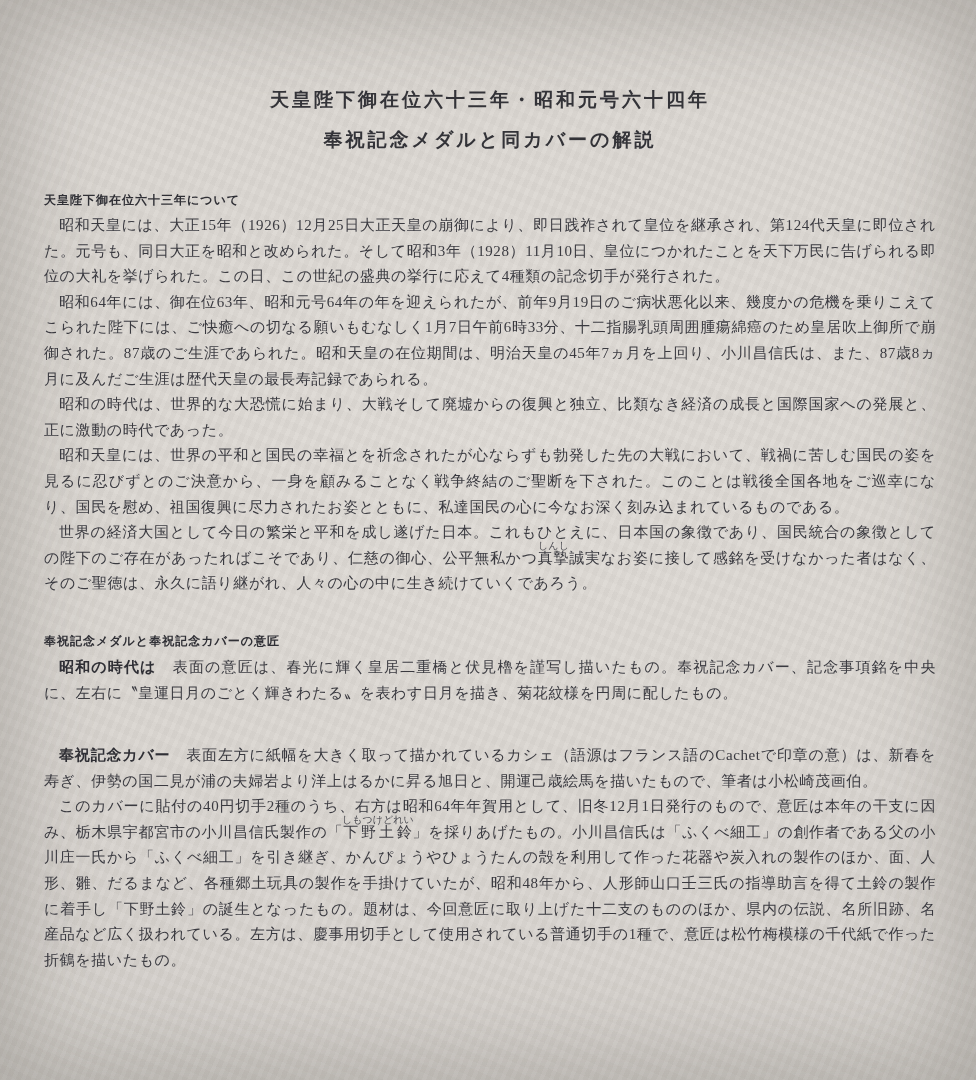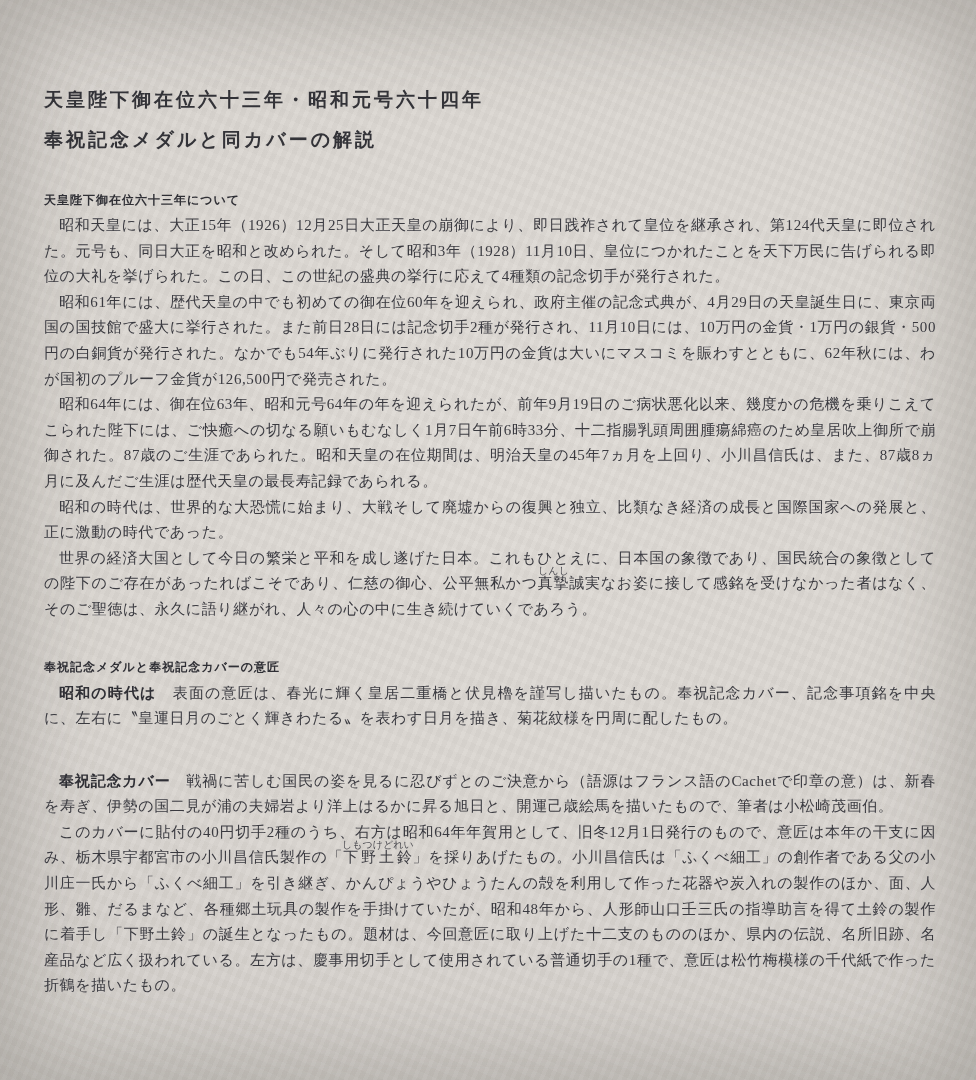--- a/index.html
+++ b/index.html
@@ -31,21 +31,21 @@
     content: "";
     position: absolute; inset: 0;
     box-shadow: inset 0 0 90px 18px rgba(90,85,80,0.28);
     pointer-events: none;
   }
   .sheet {
     position: relative;
     padding: 80px 40px 0 44px;
     z-index: 1;
   }
-  .title-block { text-align: left; margin-bottom: 32px; }
+  .title-block { text-align: center; margin-bottom: 32px; }
   .title-line {
     font-family: "Liberation Sans", "DejaVu Sans", sans-serif;
     font-weight: bold;
     font-size: 19px;
     letter-spacing: 3px;
     line-height: 40px;
     color: #333338;
     margin: 0;
   }
   .doc-body { width: 892px; }
@@ -85,28 +85,28 @@
 <div class="photo">
   <div class="sheet">
     <div class="title-block">
       <h1 class="title-line">天皇陛下御在位六十三年・昭和元号六十四年</h1>
       <h1 class="title-line">奉祝記念メダルと同カバーの解説</h1>
     </div>
     <div class="doc-body">
         <section>
           <h2 class="sec-heading">天皇陛下御在位六十三年について</h2>
           <p class="para"><span>昭和天皇には、大正15年（1926）12月25日大正天皇の崩御により、即日践祚されて皇位を継承され、第124代天皇に即位された。元号も、同日大正を昭和と改められた。そして昭和3年（1928）11月10日、皇位につかれたことを天下万民に告げられる即位の大礼を挙げられた。この日、この世紀の盛典の挙行に応えて4種類の記念切手が発行された。</span></p>
-          <p class="para"><span>昭和61年には、歴代天皇の中でも初めての御在位60年を迎えられ、政府主催の記念式典が、4月29日の天皇誕生日に、東京両国の国技館で盛大に挙行された。また前日28日には記念切手2種が発行され、11月10日には、10万円の金貨・1万円の銀貨・500円の白銅貨が発行された。なかでも54年ぶりに発行された10万円の金貨は大いにマスコミを賑わすとともに、62年秋には、わが国初のプルーフ金貨が126,500円で発売された。</span></p>
           <p class="para"><span>昭和64年には、御在位63年、昭和元号64年の年を迎えられたが、前年9月19日のご病状悪化以来、幾度かの危機を乗りこえてこられた陛下には、ご快癒への切なる願いもむなしく1月7日午前6時33分、十二指腸乳頭周囲腫瘍綿癌のため皇居吹上御所で崩御された。87歳のご生涯であられた。昭和天皇の在位期間は、明治天皇の45年7ヵ月を上回り、小川昌信氏は、また、87歳8ヵ月に及んだご生涯は歴代天皇の最長寿記録であられる。</span></p>
           <p class="para"><span>昭和の時代は、世界的な大恐慌に始まり、大戦そして廃墟からの復興と独立、比類なき経済の成長と国際国家への発展と、正に激動の時代であった。</span></p>
+          <p class="para"><span>昭和天皇には、世界の平和と国民の幸福とを祈念されたが心ならずも勃発した先の大戦において、戦禍に苦しむ国民の姿を見るに忍びずとのご決意から、一身を顧みることなく戦争終結のご聖断を下された。このことは戦後全国各地をご巡幸になり、国民を慰め、祖国復興に尽力されたお姿とともに、私達国民の心に今なお深く刻み込まれているものである。</span></p>
           <p class="para"><span>世界の経済大国として今日の繁栄と平和を成し遂げた日本。これもひとえに、日本国の象徴であり、国民統合の象徴としての陛下のご存在があったればこそであり、仁慈の御心、公平無私かつ</span><ruby>真摯<rt>しんし</rt></ruby><span>誠実なお姿に接して感銘を受けなかった者はなく、そのご聖徳は、永久に語り継がれ、人々の心の中に生き続けていくであろう。</span></p>
         </section>
         <section>
           <h2 class="sec-heading">奉祝記念メダルと奉祝記念カバーの意匠</h2>
           <p class="para"><span class="lead">昭和の時代は</span><span>　表面の意匠は、春光に輝く皇居二重橋と伏見櫓を謹写し描いたもの。奉祝記念カバー、記念事項銘を中央に、左右に〝皇運日月のごとく輝きわたる〟を表わす日月を描き、菊花紋様を円周に配したもの。</span></p>
         </section>
         <section>
-          <p class="para"><span class="lead">奉祝記念カバー</span><span>　戦禍に苦しむ国民の姿を見るに忍びずとのご決意から（語源はフランス語のCachetで印章の意）は、新春を寿ぎ、伊勢の国二見が浦の夫婦岩より洋上はるかに昇る旭日と、開運己歳絵馬を描いたもので、筆者は小松崎茂画伯。</span></p>
+          <p class="para"><span class="lead">奉祝記念カバー</span><span>　表面左方に紙幅を大きく取って描かれているカシェ（語源はフランス語のCachetで印章の意）は、新春を寿ぎ、伊勢の国二見が浦の夫婦岩より洋上はるかに昇る旭日と、開運己歳絵馬を描いたもので、筆者は小松崎茂画伯。</span></p>
           <p class="para"><span>このカバーに貼付の40円切手2種のうち、右方は昭和64年年賀用として、旧冬12月1日発行のもので、意匠は本年の干支に因み、栃木県宇都宮市の小川昌信氏製作の「</span><ruby>下野土鈴<rt>しもつけどれい</rt></ruby><span>」を採りあげたもの。小川昌信氏は「ふくべ細工」の創作者である父の小川庄一氏から「ふくべ細工」を引き継ぎ、かんぴょうやひょうたんの殻を利用して作った花器や炭入れの製作のほか、面、人形、雛、だるまなど、各種郷土玩具の製作を手掛けていたが、昭和48年から、人形師山口壬三氏の指導助言を得て土鈴の製作に着手し「下野土鈴」の誕生となったもの。題材は、今回意匠に取り上げた十二支のもののほか、県内の伝説、名所旧跡、名産品など広く扱われている。左方は、慶事用切手として使用されている普通切手の1種で、意匠は松竹梅模様の千代紙で作った折鶴を描いたもの。</span></p>
         </section>
       </div>
   </div>
 </div>
 
 </body></html>

